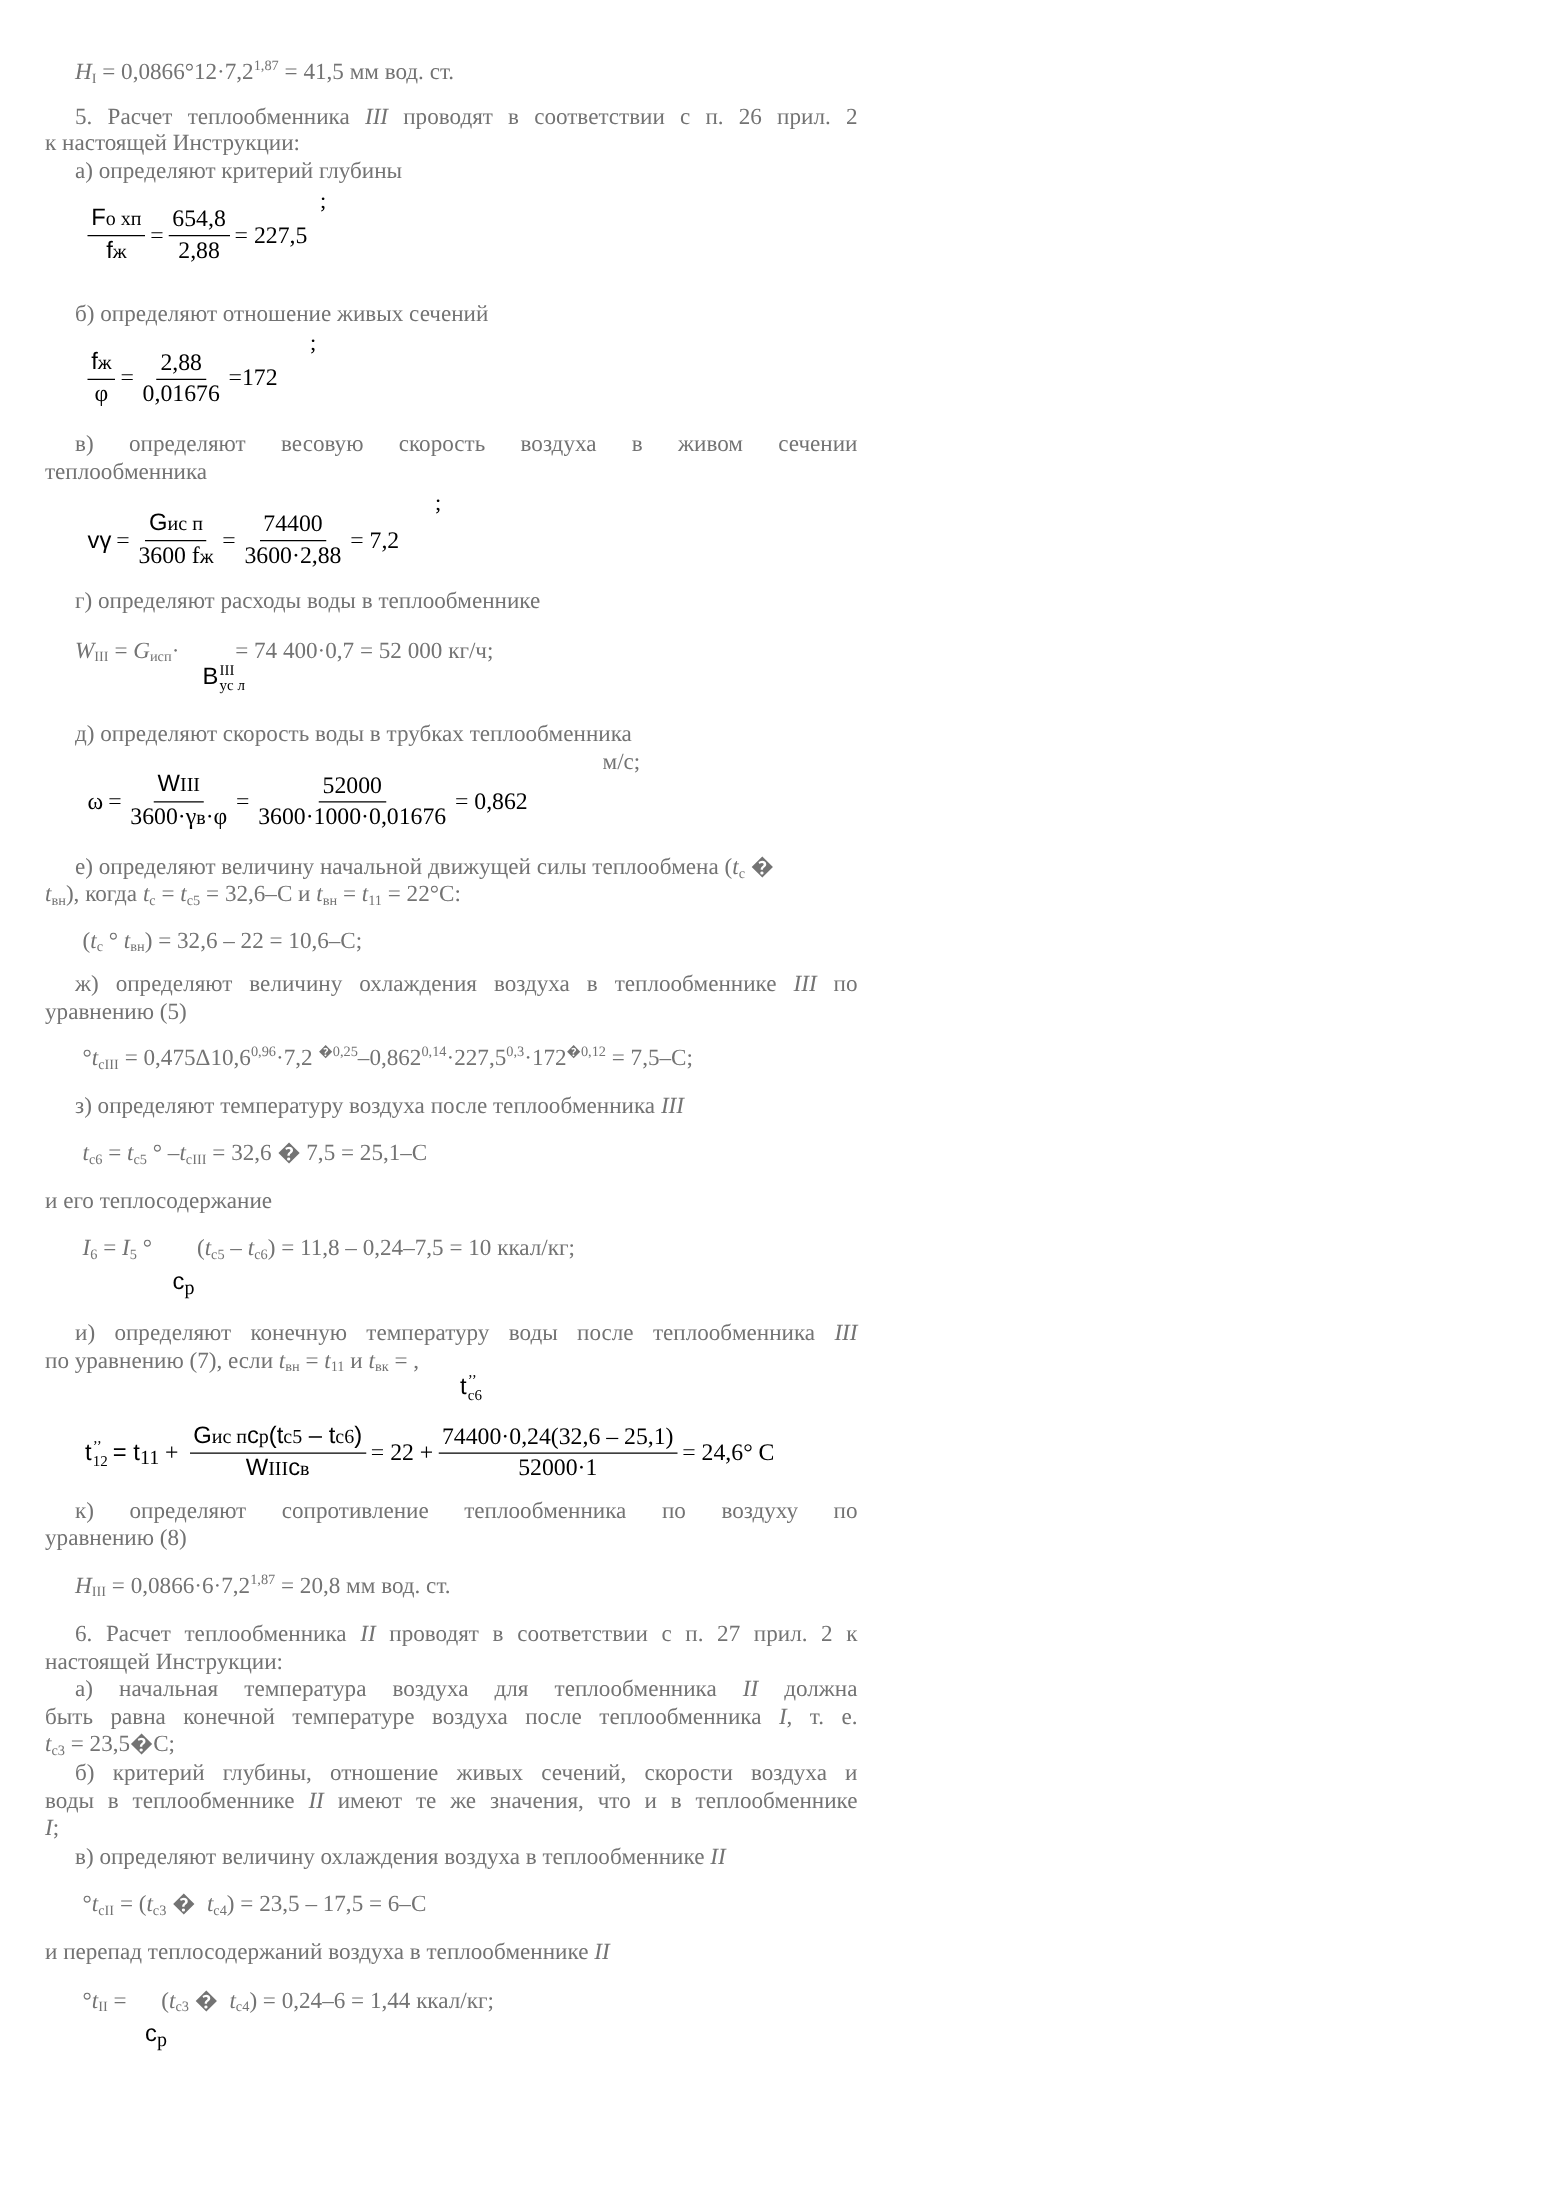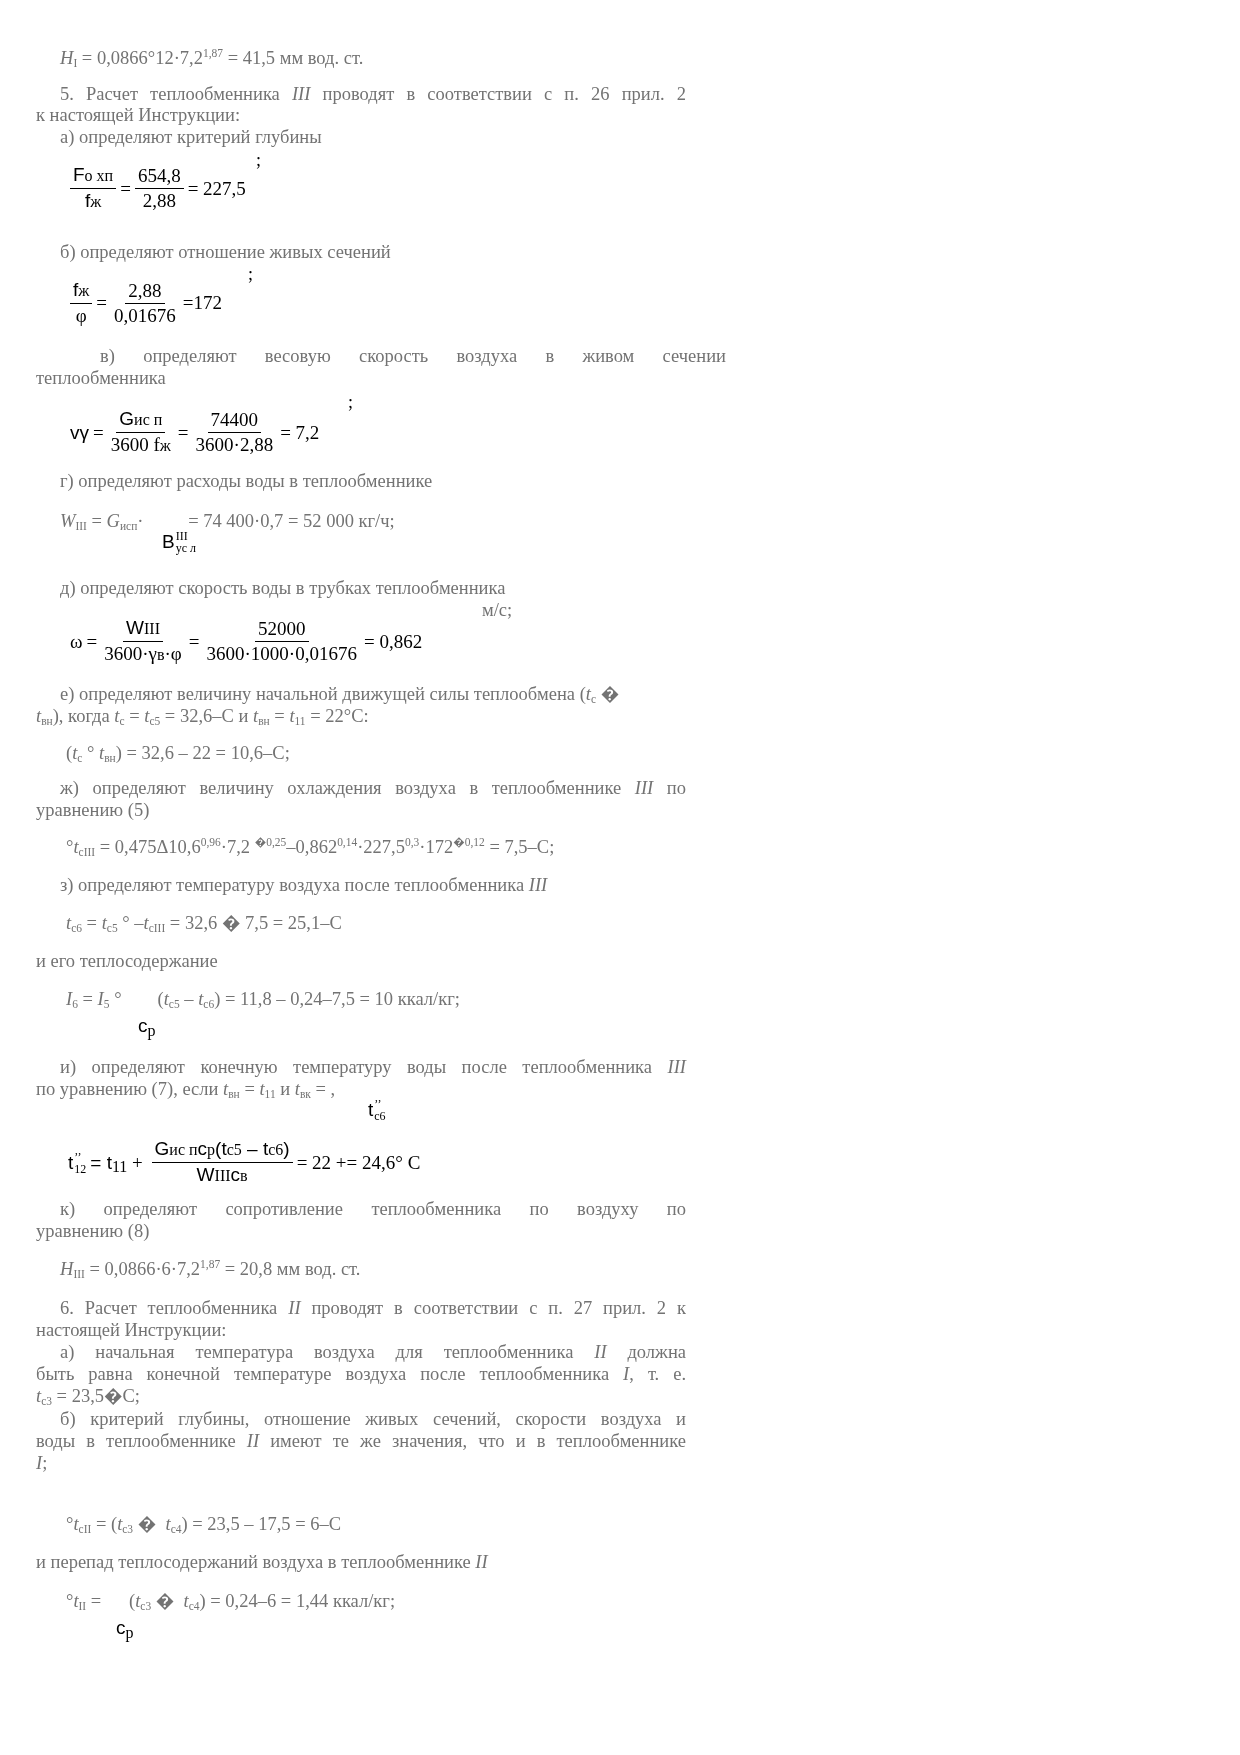--- a/index.html
+++ b/index.html
@@ -57,21 +57,21 @@
       <span class="den">φ</span>
     </span>
     <span>=</span>
     <span class="frac">
       <span class="num">2,88</span>
       <span class="den">0,01676</span>
     </span>
     <span>=172</span>
   </div>
 
-  <div class="ln just" style="left:60px;top:345px;width:626px;margin-left:40px;">в) определяют весовую скорость воздуха в живом сечении</div>
+  <div class="ln just" style="left:60px;top:345px;width:626px;">в) определяют весовую скорость воздуха в живом сечении</div>
   <div class="ln" style="left:36px;top:367px;">теплообменника</div>
   <div class="semi" style="left:348px;top:392px;">;</div>
   <div class="formula" style="left:70px;top:408px;">
     <span class="fsans">vγ</span>
     <span style="margin-left:4px;">=</span>
     <span class="frac">
       <span class="num fsans"><span>G</span><span class="small" style="font-family:'Liberation Serif',serif;">ис п</span></span>
       <span class="den"><span>3600 f</span><span class="small">ж</span></span>
     </span>
     <span>=</span>
@@ -165,20 +165,24 @@
         <span>12</span>
       </span>
     <span class="fsans" style="margin-left:4px;"> = t</span>
       <span class="small" style="margin-top:8px;">11</span>
     <span style="white-space:pre;"> + </span>
     <span class="frac">
       <span class="num fsans"><span>G</span><span class="small" style="font-family:'Liberation Serif',serif;">ис п</span><span>c</span><span class="small" style="font-family:'Liberation Serif',serif;">р</span><span>(t</span><span class="small" style="font-family:'Liberation Serif',serif;">с5</span><span style="white-space:pre;"> – t</span><span class="small" style="font-family:'Liberation Serif',serif;">с6</span><span>)</span></span>
       <span class="den fsans"><span>W</span><span class="small" style="font-family:'Liberation Serif',serif;">III</span><span>c</span><span class="small" style="font-family:'Liberation Serif',serif;">в</span></span>
     </span>
     <span>= 22 +</span>
+    <span class="frac">
+      <span class="num">74400·0,24(32,6 – 25,1)</span>
+      <span class="den">52000·1</span>
+    </span>
     <span>= 24,6° C</span>
   </div>
 
   <div class="ln just" style="left:60px;top:1198px;width:626px;">к) определяют сопротивление теплообменника по воздуху по</div>
   <div class="ln" style="left:36px;top:1220px;">уравнению (8)</div>
   <div class="ln" style="left:60px;top:1258px;">
     <span class="i">H</span><sub>III</sub><span> = 0,0866·6·7,2</span><sup>1,87</sup><span> = 20,8 мм вод. ст.</span>
   </div>
 
   <div class="ln just" style="left:60px;top:1297px;width:626px;">
@@ -194,20 +198,23 @@
   <div class="ln" style="left:36px;top:1385px;">
     <span class="i">t</span><sub>с3</sub><span> = 23,5�С;</span>
   </div>
   <div class="ln just" style="left:60px;top:1408px;width:626px;">б) критерий глубины, отношение живых сечений, скорости воздуха и</div>
   <div class="ln just" style="left:36px;top:1430px;width:650px;">
     <span>воды в теплообменнике </span><span class="i">II</span><span> имеют те же значения, что и в теплообменнике</span>
   </div>
   <div class="ln" style="left:36px;top:1452px;">
     <span class="i">I</span><span>;</span>
   </div>
+  <div class="ln" style="left:60px;top:1475px;">
+    <span>в) определяют величину охлаждения воздуха в теплообменнике </span><span class="i">II</span>
+  </div>
   <div class="ln" style="left:66px;top:1513px;">
     <span>°</span><span class="i">t</span><sub>сII</sub><span> = (</span><span class="i">t</span><sub>с3</sub><span style="white-space:pre;"> �  </span><span class="i">t</span><sub>с4</sub><span>) = 23,5 – 17,5 = 6–С</span>
   </div>
   <div class="ln" style="left:36px;top:1551px;">
     <span>и перепад теплосодержаний воздуха в теплообменнике </span><span class="i">II</span>
   </div>
   <div class="ln" style="left:66px;top:1590px;">
     <span>°</span><span class="i">t</span><sub>II</sub><span style="white-space:pre;"> =      (</span><span class="i">t</span><sub>с3</sub><span style="white-space:pre;"> �  </span><span class="i">t</span><sub>с4</sub><span>) = 0,24–6 = 1,44 ккал/кг;</span>
   </div>
   <div class="formula" style="left:116px;top:1614px;">

